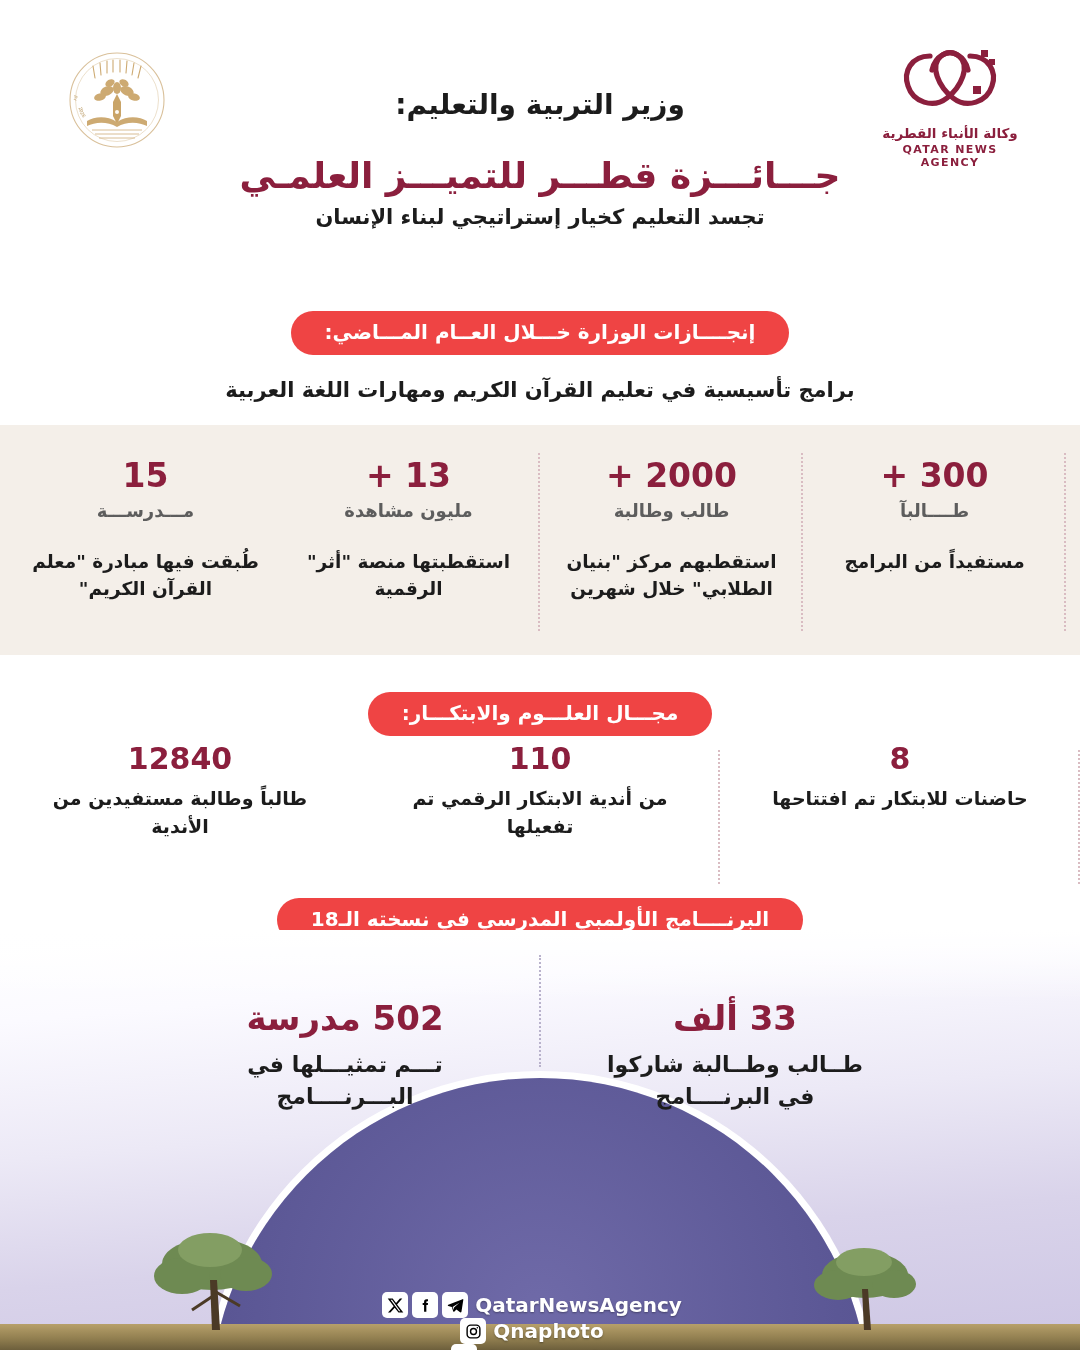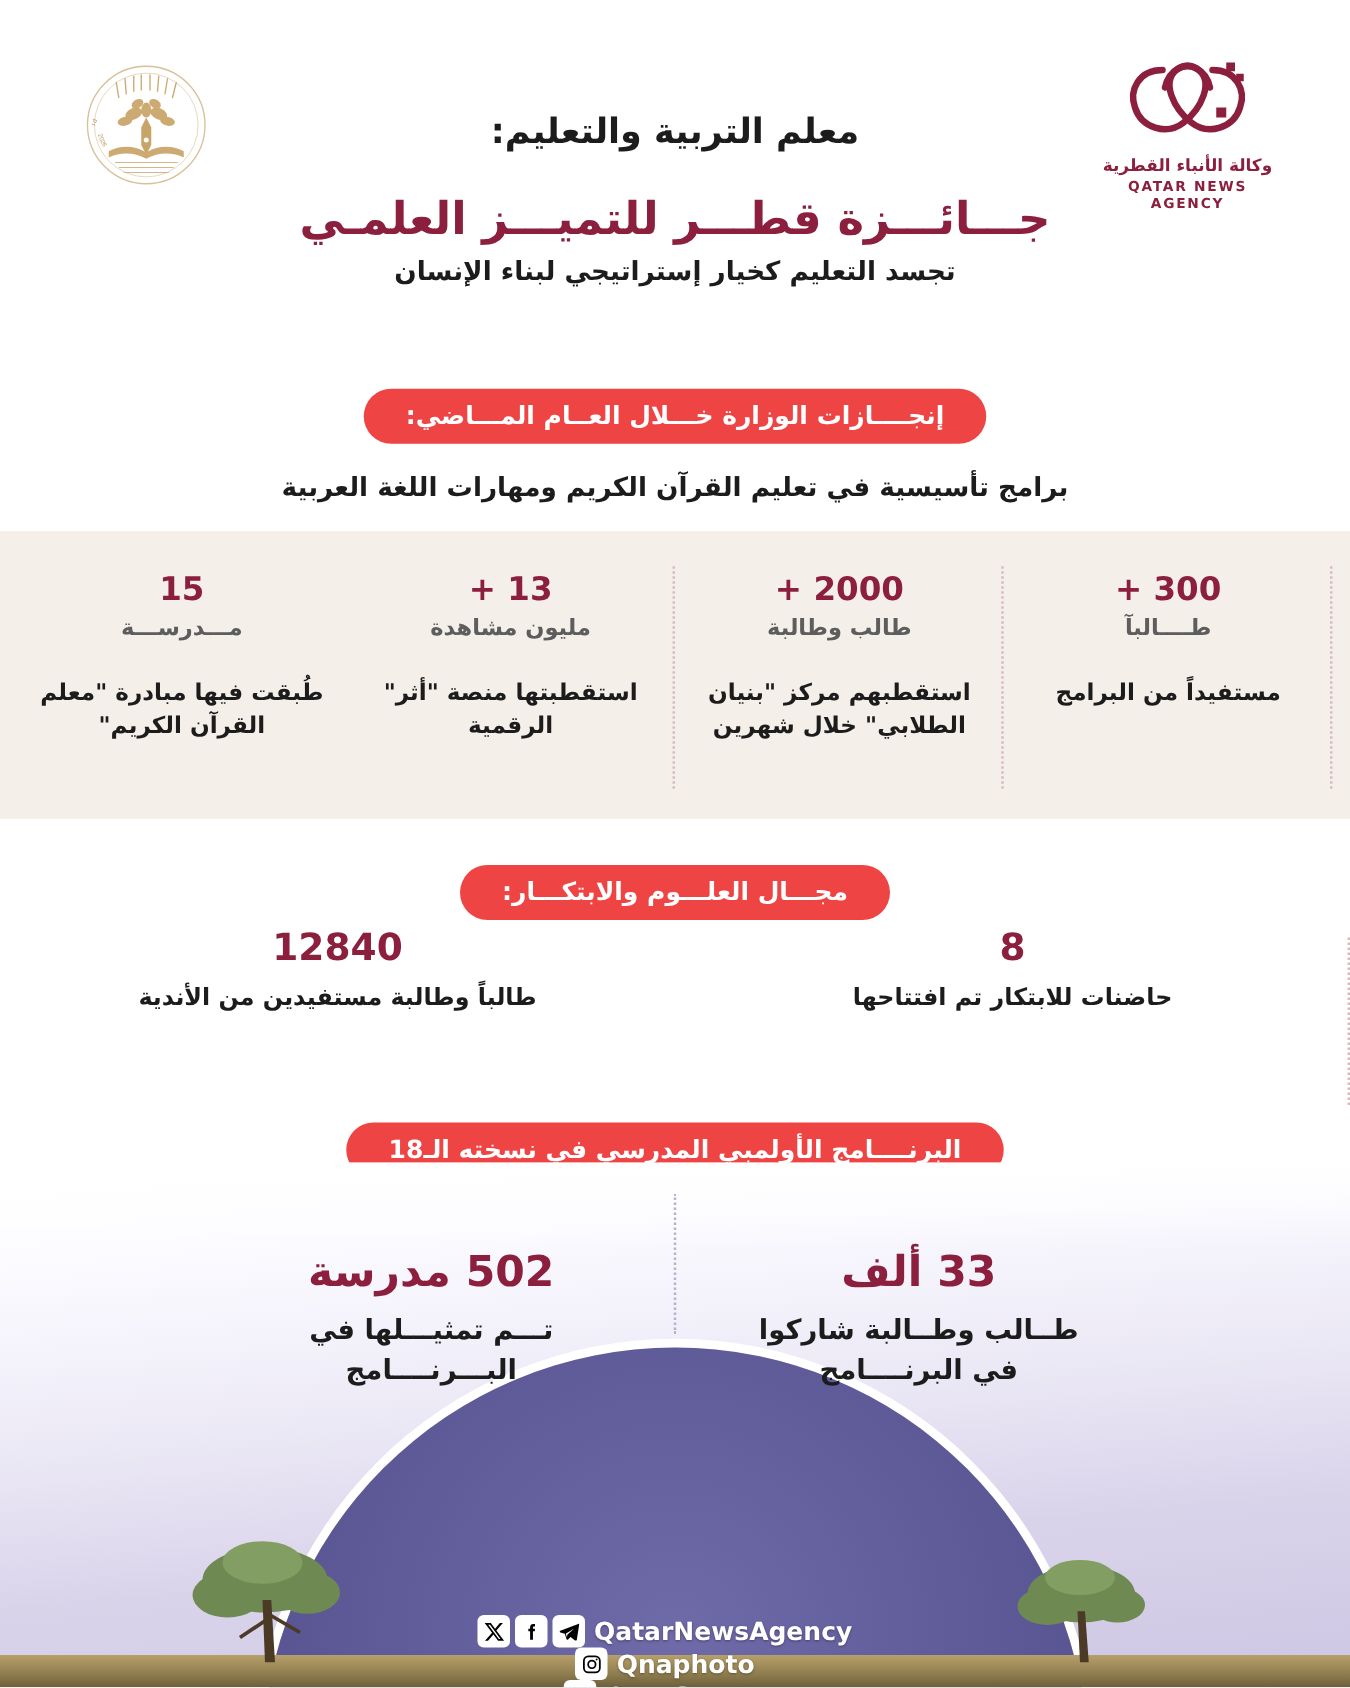--- a/index.html
+++ b/index.html
@@ -71,21 +71,21 @@
   }
   .band-col {
     flex:1; position:relative; text-align:center;
     padding-top:34px;
   }
   .band-col + .band-col::after {
     content:""; position:absolute; top:28px; bottom:24px; right:0; width:0;
     border-right:2px dotted #d9bcc2;
   }
   .stat-num {
-    font-size:26px; font-weight:bold; color:#8b1f3d; line-height:1.05;
+    font-size:33px; font-weight:bold; color:#8b1f3d; line-height:1.05;
   }
   .stat-unit {
     font-size:18px; font-weight:bold; color:#5d5d5d; margin-top:6px;
     line-height:1.2;
   }
   .stat-desc {
     font-size:18.5px; font-weight:bold; color:#1c1c1c; margin-top:28px;
     line-height:1.42; padding:0 16px;
   }
 
@@ -233,21 +233,21 @@
           <path d="M95 14 C 114 14 122 30 117 44 C 112 60 92 67 78 56 C 64 45 54 24 66 14 C 76 6 90 14 93 28"></path>
         </g>
         <rect x="106" y="8" width="7" height="7" fill="#8b1f3d"></rect>
         <rect x="114" y="17" width="6" height="6" fill="#8b1f3d"></rect>
         <rect x="98" y="44" width="8" height="8" fill="#8b1f3d"></rect>
       </svg>
       <div class="qna-ar">وكالة الأنباء القطرية</div>
       <div class="qna-en">QATAR NEWS AGENCY</div>
     </div>
 
-    <div class="kicker">معلم التربية والتعليم:</div>
+    <div class="kicker">وزير التربية والتعليم:</div>
     <div class="title-1">جـــائـــزة قطـــر للتميـــز العلمـي</div>
     <div class="title-2">تجسد التعليم كخيار إستراتيجي لبناء الإنسان</div>
   </div>
 
   <div class="section1-pill pill-wrap">
     <span class="pill">إنجــــازات الوزارة خـــلال العــام المـــاضي:</span>
   </div>
   <div class="section1-sub">برامج تأسيسية في تعليم القرآن الكريم ومهارات اللغة العربية</div>
 
   <div class="band">
@@ -277,20 +277,24 @@
 
   <div class="section2-pill pill-wrap">
     <span class="pill">مجـــال العلـــوم والابتكـــار:</span>
   </div>
   <div class="sect2-row">
     <div class="sect2-col">
       <div class="s2-num">12840</div>
       <div class="s2-desc">طالباً وطالبة مستفيدين من الأندية</div>
     </div>
     <div class="sect2-col">
+      <div class="s2-num">110</div>
+      <div class="s2-desc">من أندية الابتكار الرقمي تم تفعيلها</div>
+    </div>
+    <div class="sect2-col">
       <div class="s2-num">8</div>
       <div class="s2-desc">حاضنات للابتكار تم افتتاحها</div>
     </div>
   </div>
 
   <div class="section3-pill pill-wrap">
     <span class="pill">البرنــــامج الأولمبي المدرسي في نسخته الـ18</span>
   </div>
 
   <div class="hero">

